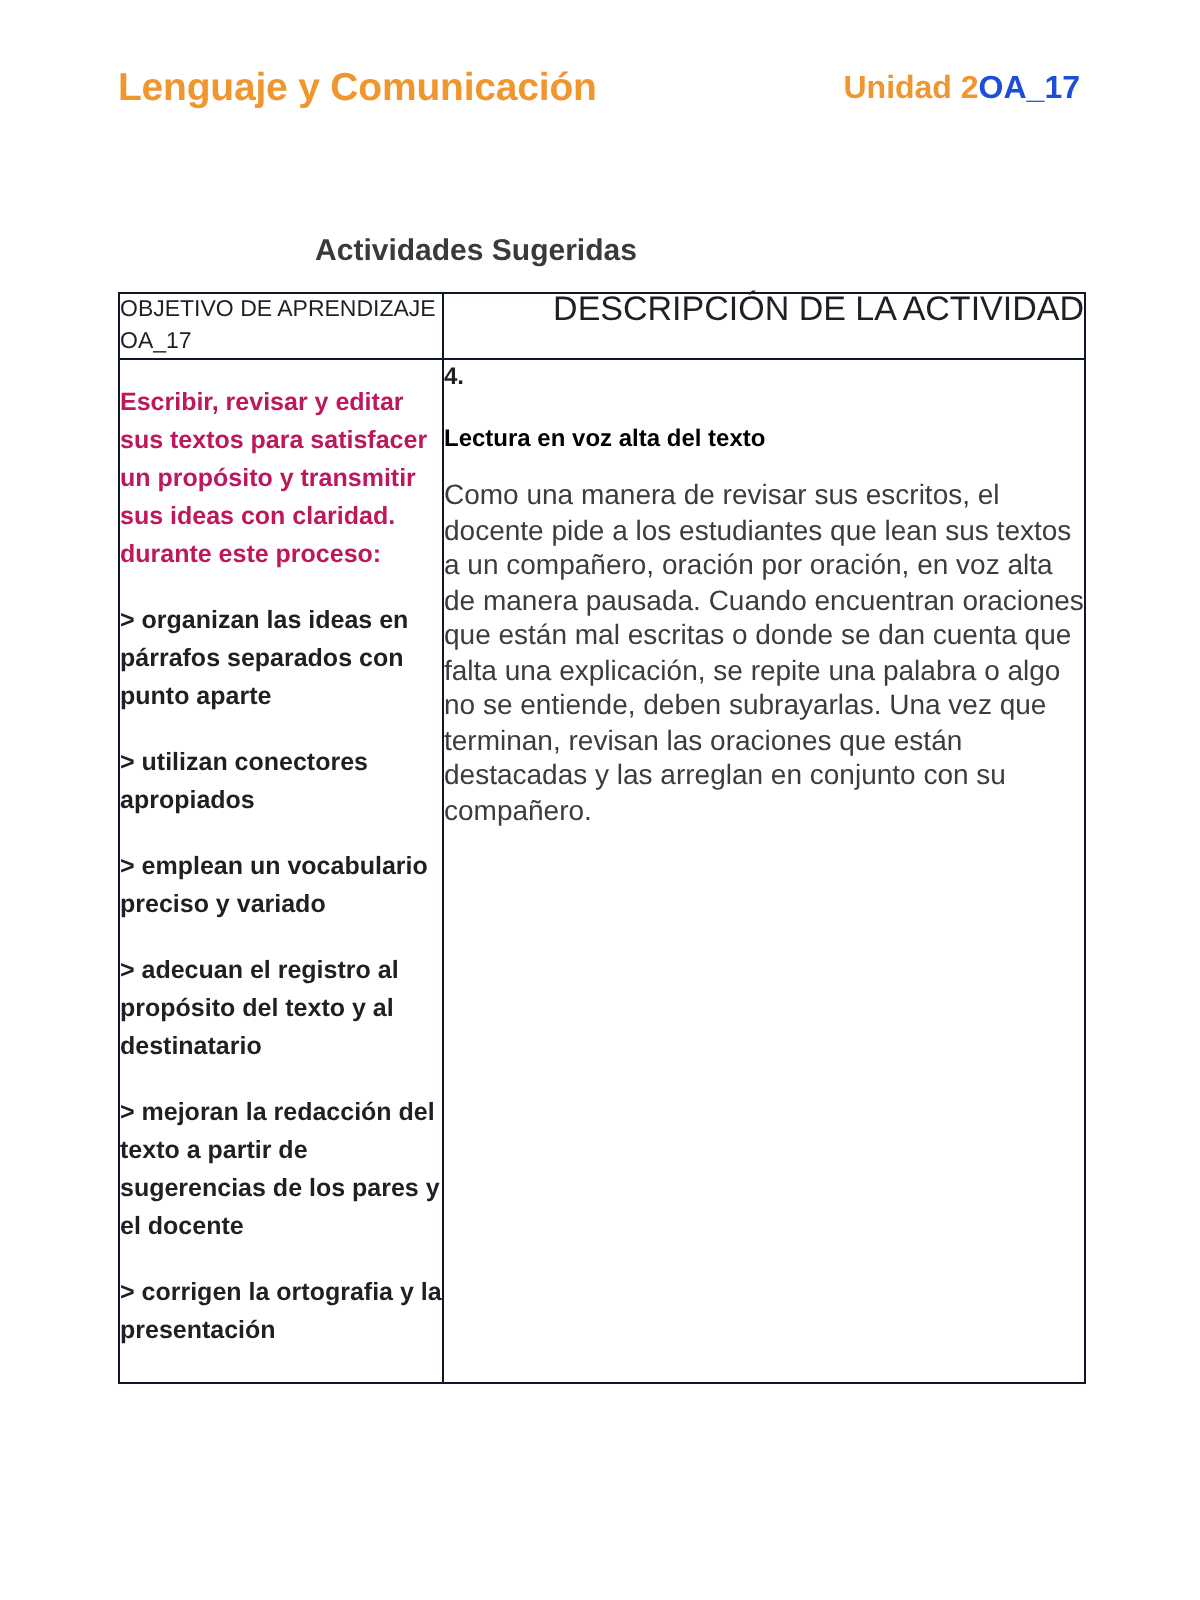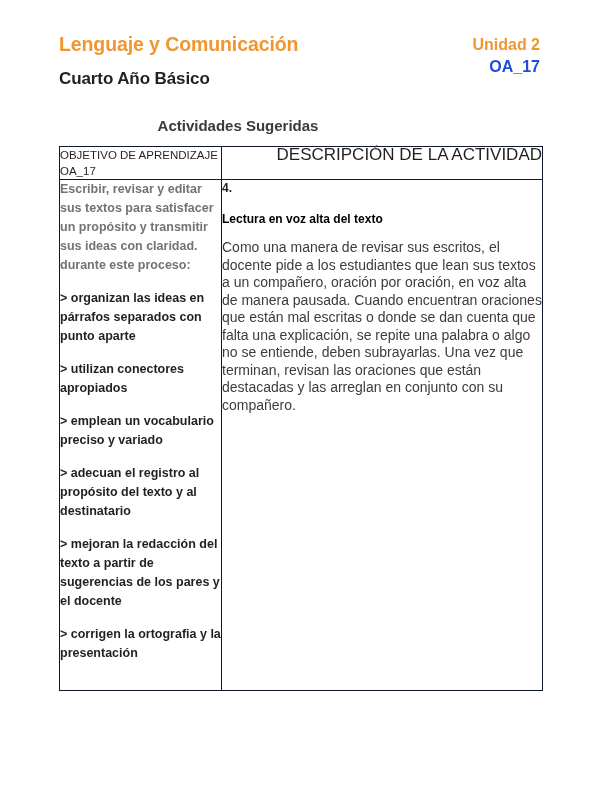--- a/index.html
+++ b/index.html
@@ -32,22 +32,22 @@
     justify-content: space-between;
     align-items: flex-start;
   }
   .header-left {
     display: flex;
     flex-direction: column;
     gap: 12px;
   }
   .header-right {
     display: flex;
-    flex-direction: column;
-    align-items: flex-end;
+    flex-direction: row;
+    align-items: center;
     padding-right: 2px;
   }
   .subject-title {
     font-size: 19.5px;
     font-weight: bold;
     color: #f0962f;
     line-height: 23px;
     letter-spacing: -0.1px;
     white-space: nowrap;
   }
@@ -122,22 +122,22 @@
     height: 510px;
   }
   .cell-description {
     padding: 8px 10px 10px 7px;
   }
 
   .objective-lead {
     font-size: 12.5px;
     font-weight: bold;
     line-height: 19px;
-    color: #737373;
-    margin: 0 0 14px 0;
+    color: #be185d;
+    margin: 12px 0 14px 0;
   }
   .objective-item {
     font-size: 12.5px;
     font-weight: bold;
     line-height: 19px;
     color: #231f20;
     margin: 0 0 14px 0;
   }
   .objective-item:last-child { margin-bottom: 16px; }
 
@@ -164,21 +164,20 @@
   }
 </style>
 </head>
 <body>
 
 <div class="page">
 
   <div class="header">
     <div class="header-left">
       <div class="subject-title">Lenguaje y Comunicación</div>
-      <div class="grade-title">Cuarto Año Básico</div>
     </div>
     <div class="header-right">
       <div class="unit-label">Unidad 2</div>
       <div class="oa-label">OA_17</div>
     </div>
   </div>
 
   <div class="section-title">Actividades Sugeridas</div>
 
   <table class="activity-table">

